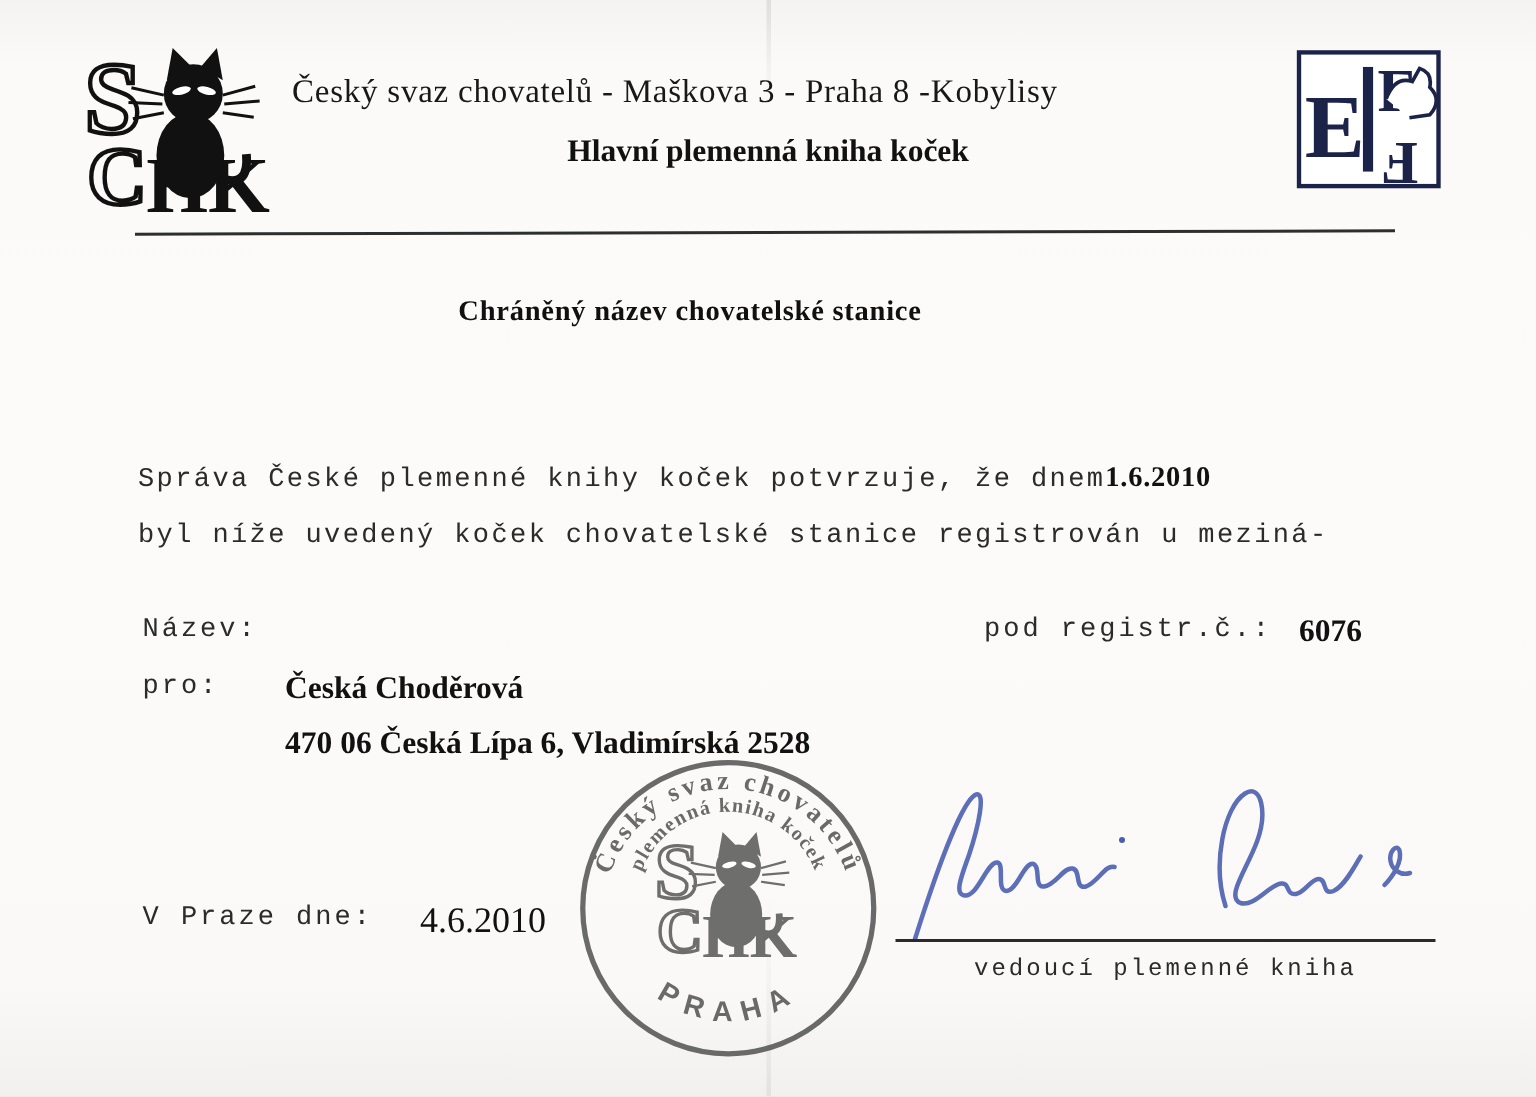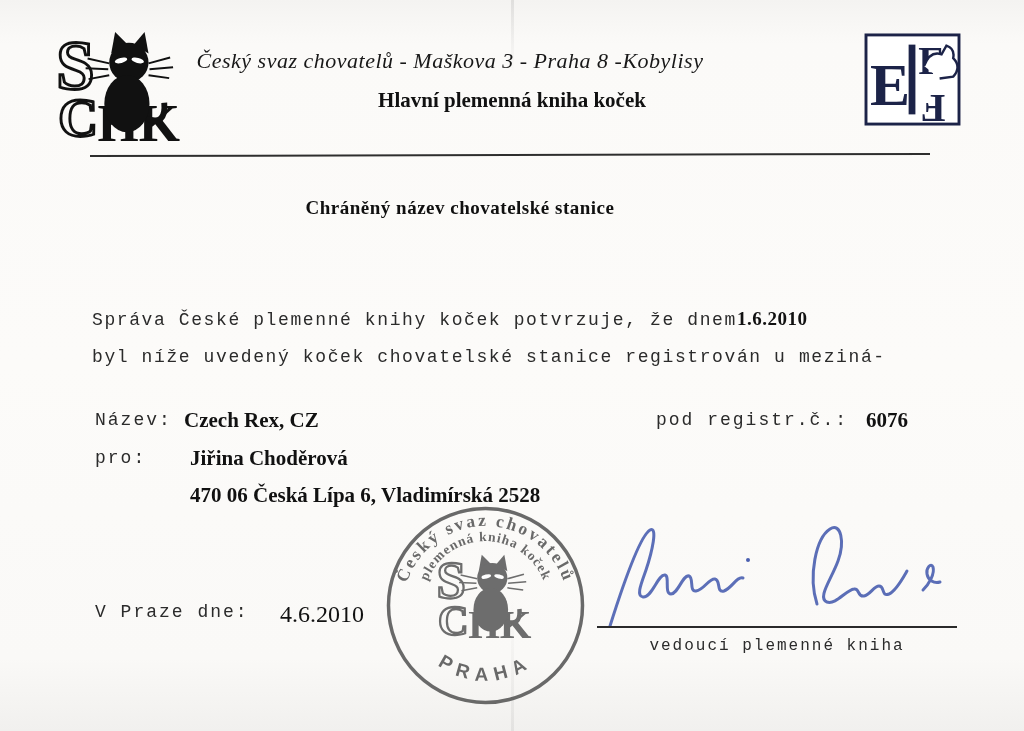--- a/index.html
+++ b/index.html
@@ -16,21 +16,21 @@
   .fold-line{
     position:absolute;left:511px;top:0;width:3px;height:731px;
     background:linear-gradient(180deg,rgba(140,140,140,.20) 0%,rgba(140,140,140,0) 10%,rgba(140,140,140,0) 82%,rgba(140,140,140,.14) 100%);
     pointer-events:none;
   }
   .abs{position:absolute;}
   .serif{font-family:"Liberation Serif", serif;}
   .mono{font-family:"Liberation Mono","DejaVu Sans Mono", monospace;color:#2b2b2b;}
   .header-line1{
     left:0;top:48px;width:900px;text-align:center;
-    font-size:22px;letter-spacing:.5px;color:#181818;font-style:italic;
+    font-size:22px;letter-spacing:.5px;color:#181818;
   }
   .header-line2{
     left:0;top:88px;width:1024px;text-align:center;
     font-size:21px;font-weight:bold;color:#111;
   }
   .rule{
     left:90px;top:154px;width:840px;height:2px;background:#2e2e2e;
     transform:rotate(-0.15deg);
   }
   .doc-title{
@@ -98,26 +98,25 @@
   <div class="abs rule"></div>
 
   <div class="abs serif doc-title">Chráněný název chovatelské stanice</div>
 
   <div class="abs mono body-par">
     <div><span>Správa České plemenné knihy koček potvrzuje, že dnem</span><span class="bold-date">1.6.2010</span></div>
     <div>byl níže uvedený koček chovatelské stanice registrován u meziná-</div>
   </div>
 
   <span class="abs mono lbl" style="left:95px;top:410px">Název:</span>
-  <span class="abs serif val" style="left:184px;top:408px">Czech Rex, CZ</span>
   <span class="abs mono lbl" style="left:656px;top:410px">pod registr.č.:</span>
   <span class="abs serif val" style="left:866px;top:408px">6076</span>
 
   <span class="abs mono lbl" style="left:95px;top:448px">pro:</span>
-  <span class="abs serif val" style="left:190px;top:446px">Jiřina Choděrová</span>
+  <span class="abs serif val" style="left:190px;top:446px">Česká Choděrová</span>
   <span class="abs serif val" style="left:190px;top:483px">470 06 Česká Lípa 6, Vladimírská 2528</span>
 
   <svg class="abs" style="left:383px;top:503px" width="205" height="205" viewBox="0 0 205 205">
     <g opacity="0.88">
       <circle cx="102.5" cy="102.5" r="97" fill="none" stroke="#565656" stroke-width="3.5"></circle>
       <defs>
         <path id="arcOuter" d="M 19.5,106 A 83,83 0 1 1 185.5,106" fill="none"></path>
         <path id="arcInner" d="M 41,108 A 62,62 0 1 1 164,108" fill="none"></path>
         <path id="arcBottom" d="M 27,122 A 79,79 0 0 0 178,122" fill="none"></path>
       </defs>

